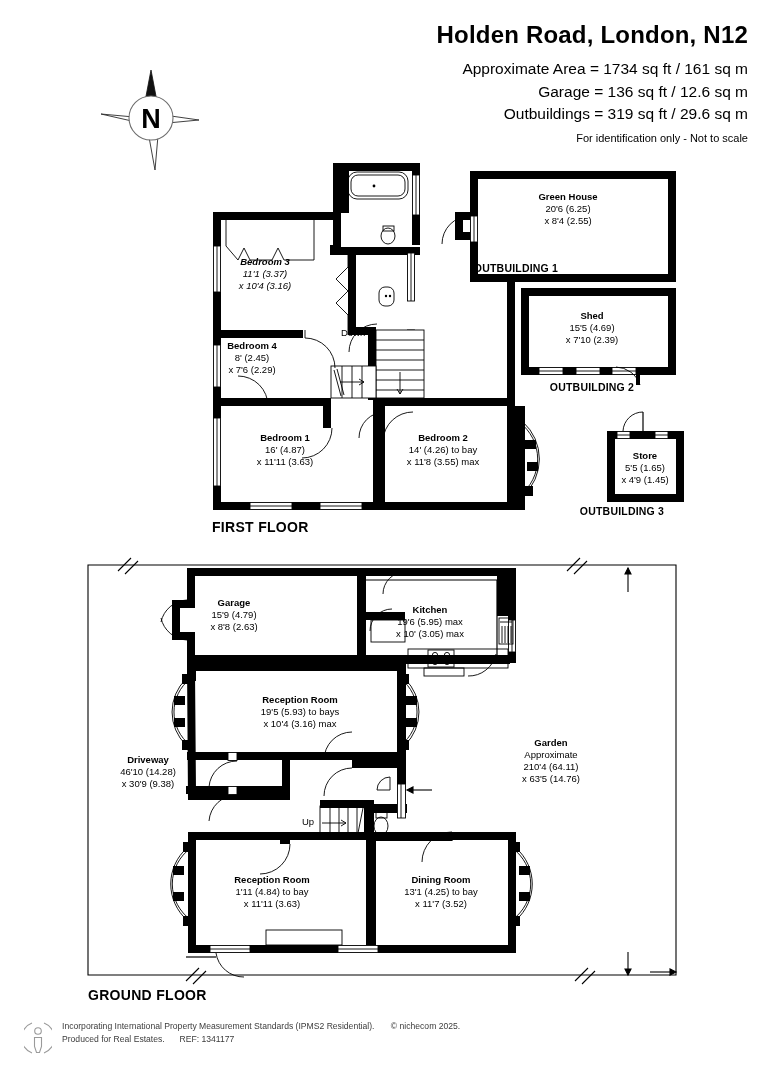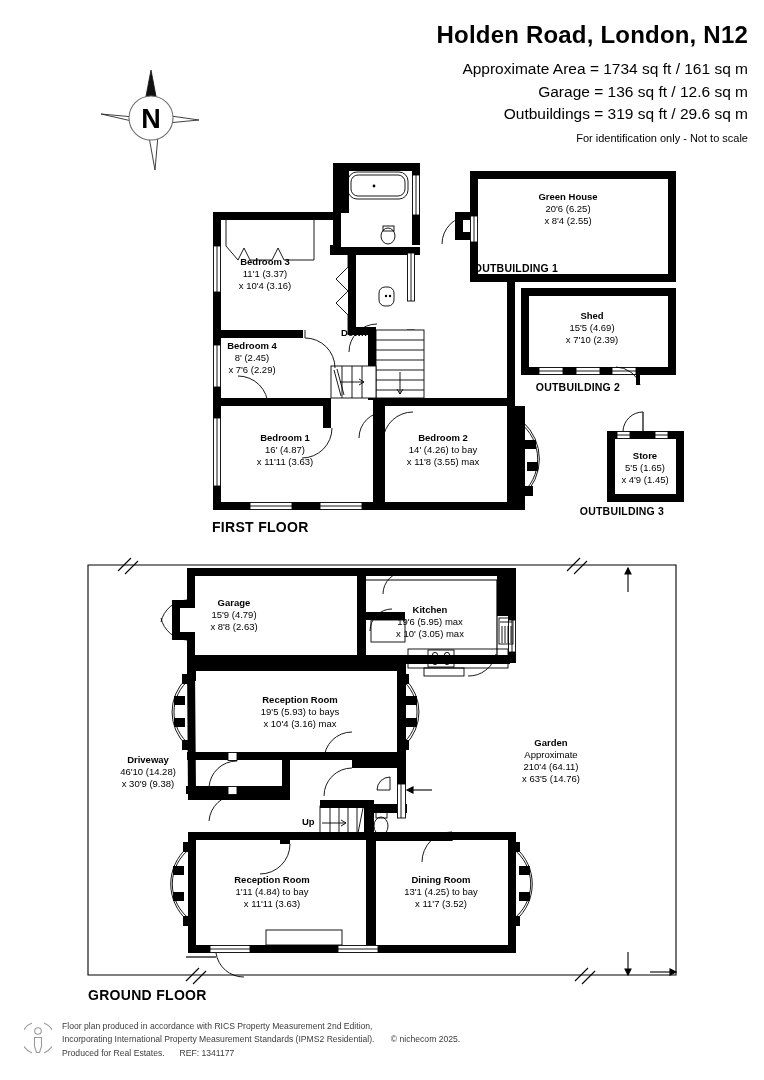--- a/index.html
+++ b/index.html
@@ -88,21 +88,21 @@
   .ob-title {
     position: absolute;
     font-size: 10.5px;
     font-weight: bold;
     letter-spacing: 0.2px;
     transform: translateX(-50%);
   }
   .dir-label {
     position: absolute;
     font-size: 9.5px;
-    font-weight: bold;
+    font-weight: normal;
   }
 
   
   .footer {
     position: absolute;
     left: 24px;
     top: 1018px;
     width: 720px;
     display: flex;
     align-items: flex-start;
@@ -474,21 +474,21 @@
       <rect class="tn" x="210" y="945.5" width="40" height="7"></rect>
       <line class="tn" x1="210" y1="949" x2="250" y2="949"></line>
       <rect x="338" y="945" width="40" height="8" fill="#fff"></rect>
       <rect class="tn" x="338" y="945.5" width="40" height="7"></rect>
       <line class="tn" x1="338" y1="949" x2="378" y2="949"></line>
       <path class="dr" d="M216,953 a28,28 0 0 0 28,24"></path>
       <line class="th" x1="186" y1="957" x2="216" y2="957"></line>
     </g>
   </svg>
 
-  <div class="room-label" style="left:265px; top:256px;">
+  <div class="room-label" style="left:265px; top:256px;font-style:italic;">
     <div class="rname">Bedroom 3</div>
     <div class="rdim">11'1 (3.37)</div>
     <div class="rdim">x 10'4 (3.16)</div>
   </div>
 
   <div class="room-label" style="left:252px; top:340px;">
     <div class="rname">Bedroom 4</div>
     <div class="rdim">8' (2.45)</div>
     <div class="rdim">x 7'6 (2.29)</div>
   </div>
@@ -513,21 +513,21 @@
     <div class="rdim">20'6 (6.25)</div>
     <div class="rdim">x 8'4 (2.55)</div>
   </div>
   <div class="ob-title" style="left:516px; top:262px;">OUTBUILDING 1</div>
 
   <div class="room-label" style="left:592px; top:310px;text-align:center;">
     <div class="rname">Shed</div>
     <div class="rdim">15'5 (4.69)</div>
     <div class="rdim">x 7'10 (2.39)</div>
   </div>
-  <div class="ob-title" style="left:554px; top:381px;padding-left:48px;">OUTBUILDING 2</div>
+  <div class="ob-title" style="left:568px; top:381px;padding-left:48px;">OUTBUILDING 2</div>
 
   <div class="room-label" style="left:645px; top:450px;">
     <div class="rname">Store</div>
     <div class="rdim">5'5 (1.65)</div>
     <div class="rdim">x 4'9 (1.45)</div>
   </div>
   <div class="ob-title" style="left:622px; top:505px;">OUTBUILDING 3</div>
 
   <div class="room-label" style="left:234px; top:597px;">
     <div class="rname">Garage</div>
@@ -578,21 +578,20 @@
   <div class="footer">
     <div class="footer-logo">
       <svg width="28" height="36" viewBox="0 0 28 36">
         <path d="M8,3 a16,16 0 0 0 0,30" fill="none" stroke="#9a9a9a" stroke-width="1.1"></path>
         <path d="M20,3 a16,16 0 0 1 0,30" fill="none" stroke="#9a9a9a" stroke-width="1.1"></path>
         <circle cx="14" cy="11" r="3.3" fill="none" stroke="#9a9a9a" stroke-width="1.1"></circle>
         <path d="M10.5,17.5 h7 v9 l-2,6 h-3 l-2,-6 z" fill="none" stroke="#9a9a9a" stroke-width="1.1"></path>
       </svg>
     </div>
     <div class="footer-text">
-      <div class="ftline"><span>Floor plan produced in accordance with RICS Property Measurement 2nd Edition,</span></div>
       <div class="ftline">
         <span>Incorporating International Property Measurement Standards (IPMS2 Residential).</span>
         <span class="copyright">© nichecom 2025.</span>
       </div>
       <div class="ftline">
         <span>Produced for Real Estates.</span>
         <span class="refspace"></span>
         <span>REF:  1341177</span>
       </div>
     </div>

